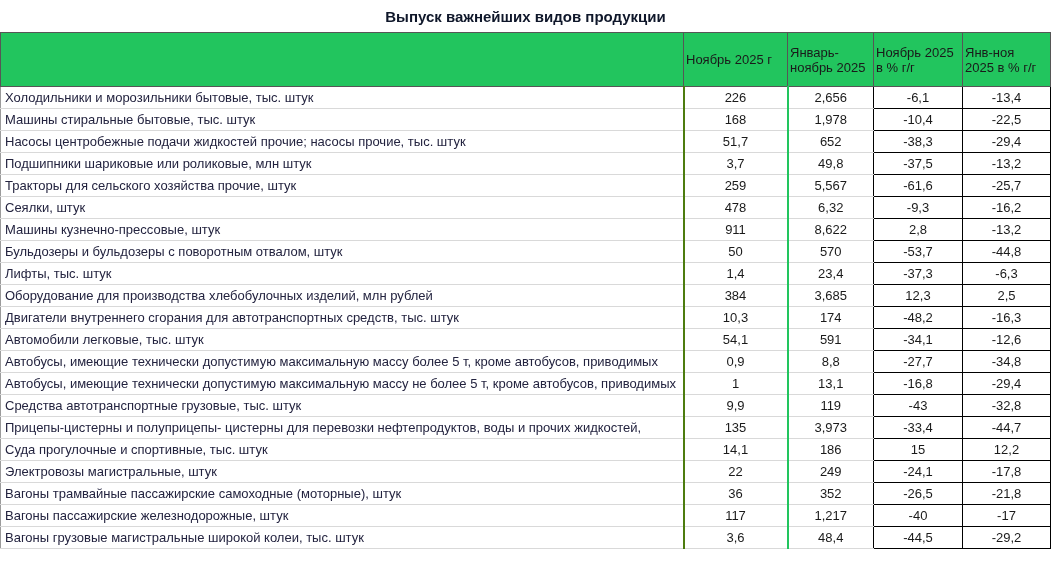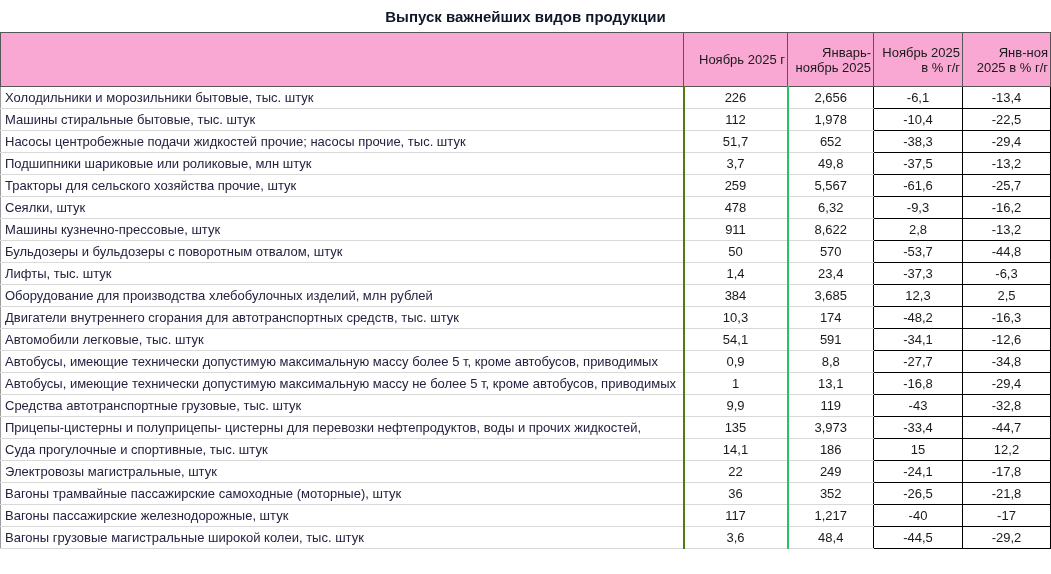--- a/index.html
+++ b/index.html
@@ -15,26 +15,26 @@
     font-size: 15px; font-weight: bold;
     color: #0f172a;
   }
   table.prod-table {
     border-collapse: collapse;
     table-layout: fixed;
     width: 1050px;
     border: 1px solid #9b9b9b;
   }
   th {
-    background: #f9a8d4;
+    background: #22c55e;
     border: 1px solid #565656;
     font-weight: 400;
     font-size: 13px;
     color: #1a1a1a;
-    text-align: right;
+    text-align: left;
     vertical-align: middle;
     white-space: pre-line;
     height: 53px;
     padding: 0 2px;
   }
   td {
     font-size: 13px;
     height: 21px;
     vertical-align: middle;
     padding: 0;
@@ -81,21 +81,21 @@
   <tbody>
       <tr>
         <td class="name">Холодильники и морозильники бытовые, тыс. штук</td>
         <td class="num lite">226</td>
         <td class="num lite litelast">2,656</td>
         <td class="num dark">-6,1</td>
         <td class="num dark">-13,4</td>
       </tr>
       <tr>
         <td class="name">Машины стиральные бытовые, тыс. штук</td>
-        <td class="num lite">112</td>
+        <td class="num lite">168</td>
         <td class="num lite litelast">1,978</td>
         <td class="num dark">-10,4</td>
         <td class="num dark">-22,5</td>
       </tr>
       <tr>
         <td class="name">Насосы центробежные подачи жидкостей прочие; насосы прочие, тыс. штук</td>
         <td class="num lite">51,7</td>
         <td class="num lite litelast">652</td>
         <td class="num dark">-38,3</td>
         <td class="num dark">-29,4</td>

